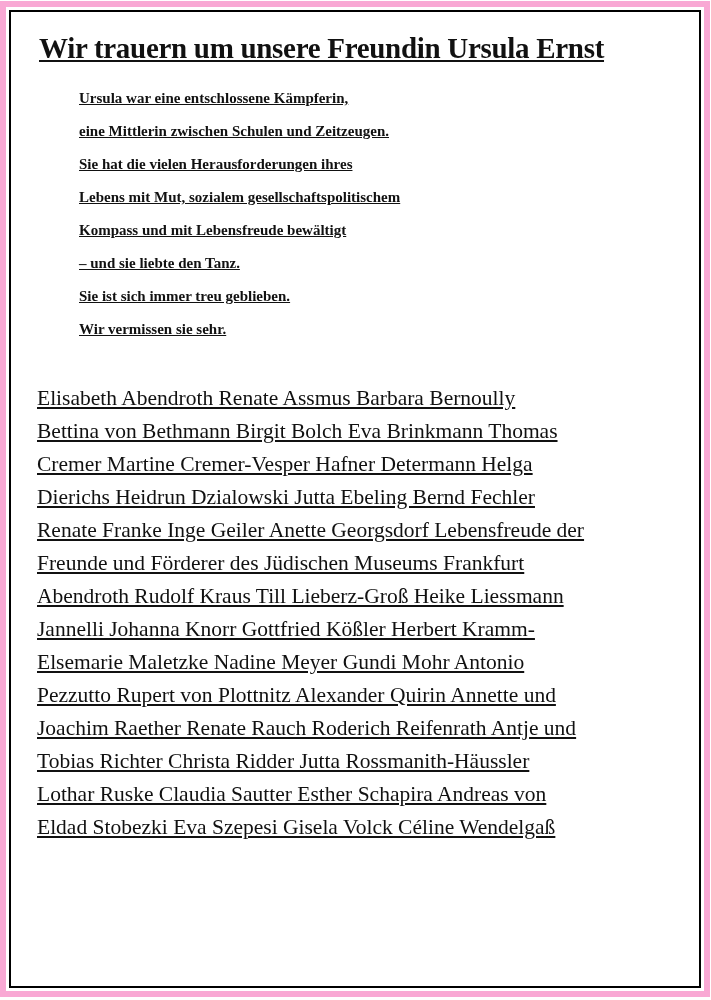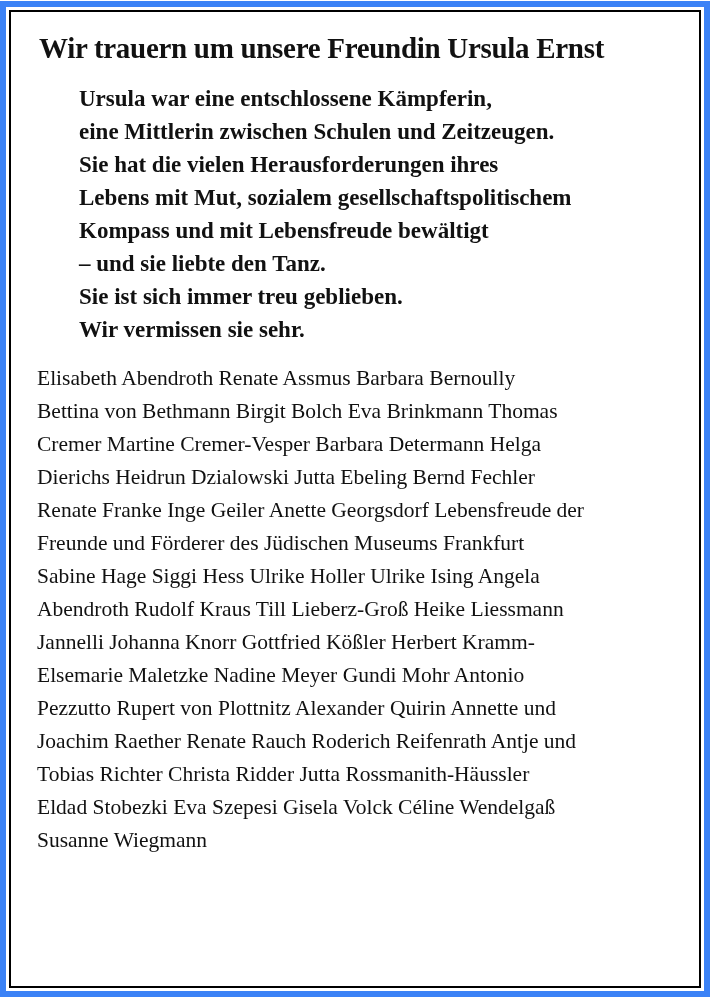--- a/index.html
+++ b/index.html
@@ -17,22 +17,23 @@
   .notice {
     box-sizing: border-box;
     width: 711px;
     height: 1000px;
     padding: 1px 1px 3px 0;
   }
   .frame-outer {
     box-sizing: border-box;
     width: 100%;
     height: 100%;
-    border: 6px solid #3b82f6;
+    border: 6px solid #f9a8d4;
     padding: 3px;
+    text-decoration: underline;
   }
   .frame-inner {
     box-sizing: border-box;
     width: 100%;
     height: 100%;
     border: 2px solid #000000;
     padding: 16px 18px 0 26px;
     overflow: hidden;
   }
   .title {
@@ -40,28 +41,28 @@
     padding: 2px 0 0 2px;
     font-size: 29px;
     line-height: 36px;
     font-weight: bold;
     letter-spacing: -0.3px;
     white-space: nowrap;
   }
   .tribute {
     margin: 16px 0 0 42px;
     font-weight: bold;
-    font-size: 23px;
+    font-size: 15px;
     line-height: 33px;
   }
   .tribute-line {
     white-space: nowrap;
   }
   .mourners {
-    margin-top: 16px;
+    margin-top: 36px;
     font-size: 21.5px;
     line-height: 33px;
   }
   .mourners-line {
     white-space: nowrap;
   }
 </style>
 </head>
 <body>
 
@@ -78,30 +79,29 @@
         <div class="tribute-line">Lebens mit Mut, sozialem gesellschaftspolitischem</div>
         <div class="tribute-line">Kompass und mit Lebensfreude bewältigt</div>
         <div class="tribute-line">– und sie liebte den Tanz.</div>
         <div class="tribute-line">Sie ist sich immer treu geblieben.</div>
         <div class="tribute-line">Wir vermissen sie sehr.</div>
       </div>
 
       <div class="mourners">
         <div class="mourners-line">Elisabeth Abendroth Renate Assmus Barbara Bernoully</div>
         <div class="mourners-line">Bettina von Bethmann Birgit Bolch Eva Brinkmann Thomas</div>
-        <div class="mourners-line">Cremer Martine Cremer-Vesper Barbara Determann Helga</div>
+        <div class="mourners-line">Cremer Martine Cremer-Vesper Hafner Determann Helga</div>
         <div class="mourners-line">Dierichs Heidrun Dzialowski Jutta Ebeling Bernd Fechler</div>
         <div class="mourners-line">Renate Franke Inge Geiler Anette Georgsdorf Lebensfreude der</div>
         <div class="mourners-line">Freunde und Förderer des Jüdischen Museums Frankfurt</div>
-        <div class="mourners-line">Sabine Hage Siggi Hess Ulrike Holler Ulrike Ising Angela</div>
         <div class="mourners-line">Abendroth Rudolf Kraus Till Lieberz-Groß Heike Liessmann</div>
         <div class="mourners-line">Jannelli Johanna Knorr Gottfried Kößler Herbert Kramm-</div>
         <div class="mourners-line">Elsemarie Maletzke Nadine Meyer Gundi Mohr Antonio</div>
         <div class="mourners-line">Pezzutto Rupert von Plottnitz Alexander Quirin Annette und</div>
         <div class="mourners-line">Joachim Raether Renate Rauch Roderich Reifenrath Antje und</div>
         <div class="mourners-line">Tobias Richter Christa Ridder Jutta Rossmanith-Häussler</div>
+        <div class="mourners-line">Lothar Ruske Claudia Sautter Esther Schapira Andreas von</div>
         <div class="mourners-line">Eldad Stobezki Eva Szepesi Gisela Volck Céline Wendelgaß</div>
-        <div class="mourners-line">Susanne Wiegmann</div>
       </div>
 
     </div>
   </div>
 </div>
 
 </body></html>

